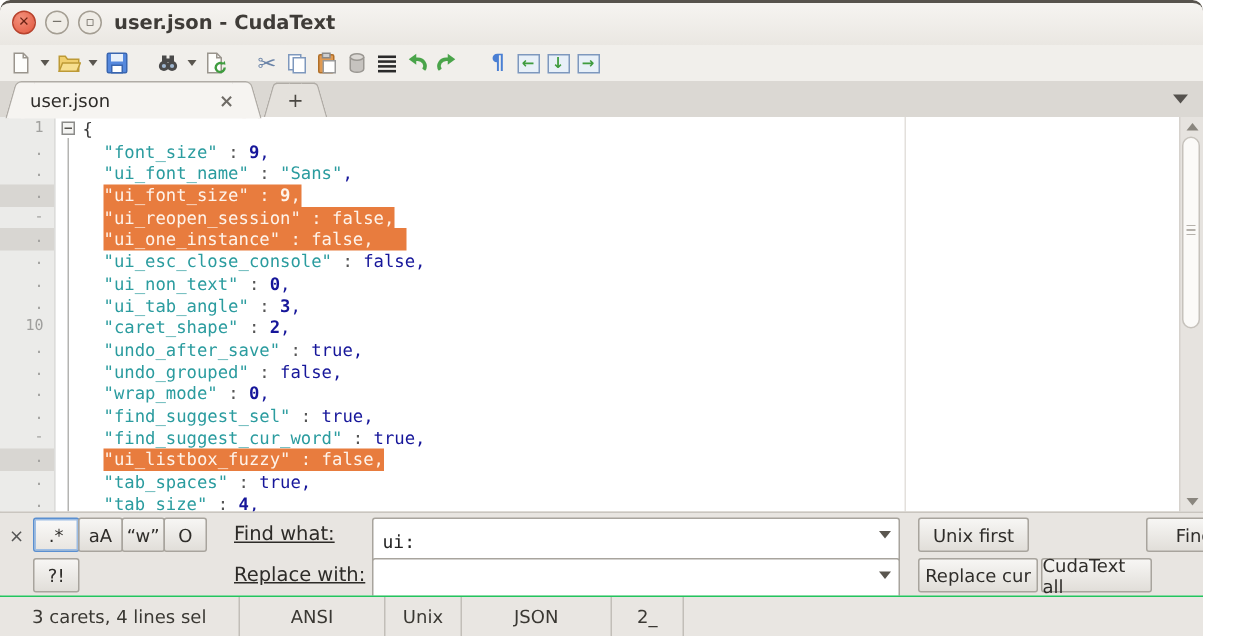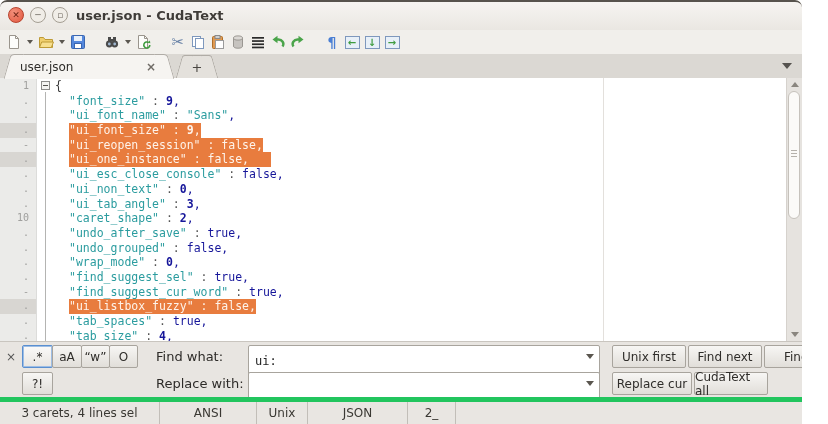--- a/index.html
+++ b/index.html
@@ -61,25 +61,25 @@
   .sbarrow{position:absolute;left:4px;width:0;height:0;border-left:4px solid transparent;border-right:4px solid transparent;}
   .sbarrow.up{top:4px;border-bottom:5px solid #8a867f;}
   .sbarrow.down{bottom:4px;border-top:5px solid #8a867f;}
   .thumb{position:absolute;left:1px;width:12px;top:13px;height:128px;background:#fbfaf8;border:1px solid #c6c2bc;border-radius:7px;box-sizing:border-box;}
   .grip{position:absolute;left:2px;right:2px;top:58px;height:8px;background:repeating-linear-gradient(#b5b1ab 0 1px,transparent 1px 3px);}
   
   .findpanel{position:absolute;left:0;top:341px;width:802px;height:56px;background:#e8e5e1;border-top:1px solid #c9c5bf;box-sizing:border-box;}
   .fclose{position:absolute;left:6px;top:8px;font-size:12px;color:#555;cursor:default;}
   .fbtn{position:absolute;height:23px;background:linear-gradient(#f7f6f4,#e1ded9);border:1px solid #a8a49d;border-radius:2px;font-size:12px;color:#2f2d2a;display:flex;align-items:center;justify-content:center;box-sizing:border-box;}
   .fbtn.active{border:1px solid #5a8fd0;box-shadow:0 0 0 1px #9dbde4 inset;background:linear-gradient(#fbfaf9,#e8e5e0);}
-  .flabel{position:absolute;font-size:13px;color:#2d2b28;}
+  .flabel{position:absolute;font-size:13px;color:#2d2b28;text-decoration:underline;}
   .fcombo{position:absolute;left:248px;width:352px;height:31px;box-sizing:border-box;background:#fff;border:1px solid #a8a49d;border-radius:2px;font:12px "DejaVu Sans Mono",monospace;color:#222;padding:0 20px 0 6px;outline:none;}
   .comboarrow{position:absolute;width:0;height:0;border-left:4px solid transparent;border-right:4px solid transparent;border-top:5px solid #5a564f;}
   
-  .statusbar{position:absolute;left:0;top:397px;width:802px;height:27px;background:#e9e6e2;border-top:5px solid #22c55e;display:flex;box-sizing:border-box;}
+  .statusbar{position:absolute;left:0;top:397px;width:802px;height:27px;background:#e9e6e2;border-top:1px solid #22c55e;display:flex;box-sizing:border-box;}
   .scell{border-right:1px solid #c2beb8;display:flex;align-items:center;justify-content:center;font-size:12px;color:#3a3833;box-sizing:border-box;height:100%;}
 </style>
 </head>
 <body>
 
 <div class="window">
 
   <div class="titlebar">
     <div class="wbtns">
       <div class="wbtn close">✕</div>
@@ -249,21 +249,20 @@
 
     <div class="flabel" style="left:156px;top:7px;">Find what:</div>
     <div class="flabel" style="left:156px;top:34px;">Replace with:</div>
 
     <input class="fcombo" style="top: 3px;" value="ui:">
     <div class="comboarrow" style="left:586px;top:12px;"></div>
     <input class="fcombo" style="top: 30px;" value="">
     <div class="comboarrow" style="left:586px;top:39px;"></div>
 
     <div class="fbtn" style="left:612px;top:3px;width:74px;">Unix first</div>
-    <div class="fbtn" style="left:688px;top:3px;width:74px;">Find next</div>
     <div class="fbtn" style="left:764px;top:3px;width:95px;">Find prev</div>
     <div class="fbtn" style="left:612px;top:30px;width:80px;">Replace cur</div>
     <div class="fbtn" style="left:694px;top:30px;width:74px;">CudaText all</div>
   </div>
 
   <div class="statusbar">
     <div class="scell" style="width:160px;">3 carets, 4 lines sel</div>
     <div class="scell" style="width:97px;">ANSI</div>
     <div class="scell" style="width:51px;">Unix</div>
     <div class="scell" style="width:100px;">JSON</div>

